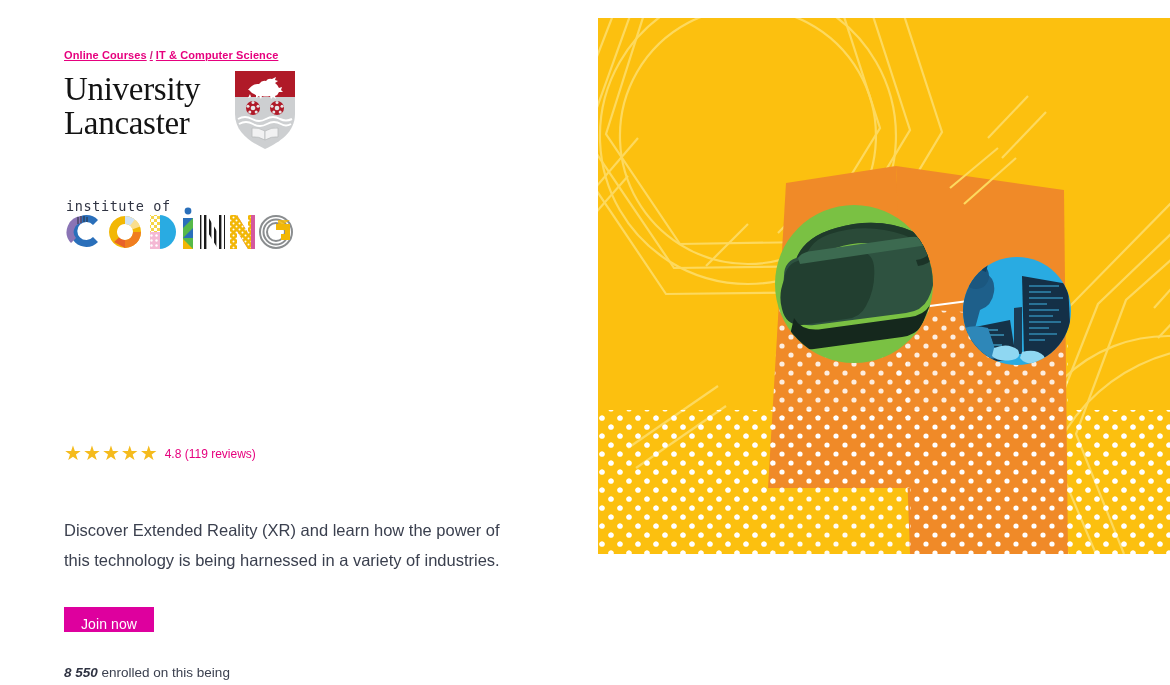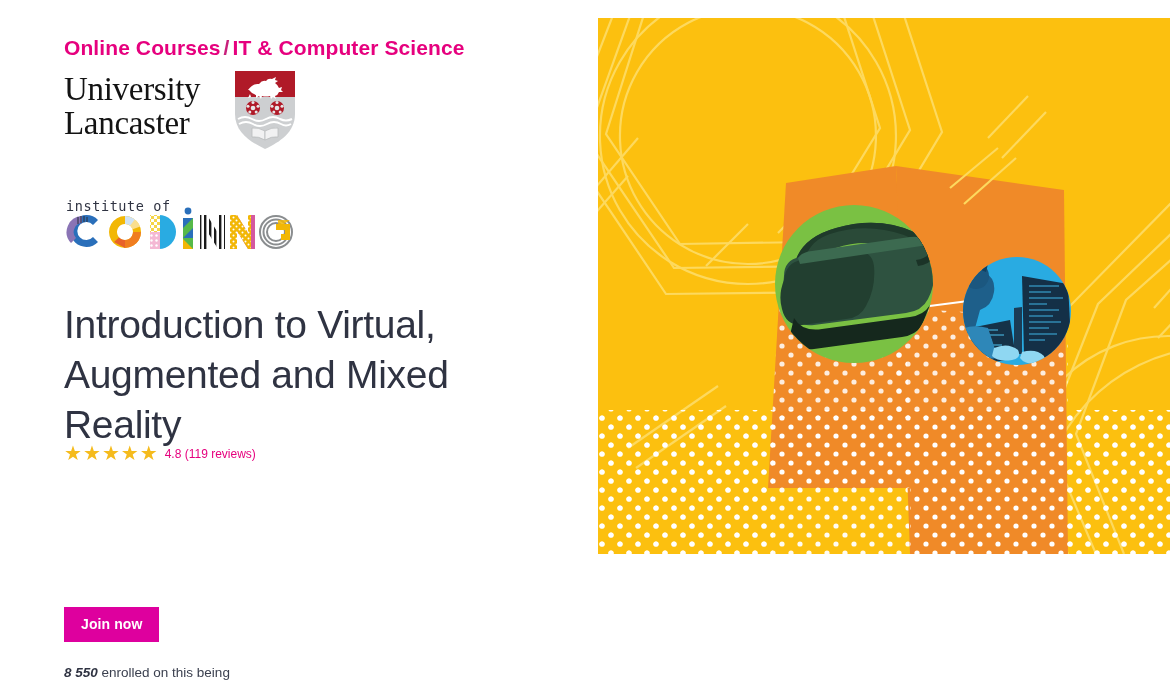--- a/index.html
+++ b/index.html
@@ -13,24 +13,25 @@
   }
   .page { position: relative; width: 1170px; height: 685px; background:#fff; }
 
   
   .left-col {
     position: absolute;
     left: 64px; top: 0;
     width: 500px; height: 685px;
   }
   .breadcrumb {
-    position: absolute; left: 0; top: 36px;
-    font-size: 21px; font-weight: 700;
+    position: absolute; left: 0; top: 49px;
+    font-size: 11px; font-weight: 700;
     color: #e6007e; letter-spacing: .1px;
     white-space: nowrap;
+    text-decoration: underline;
   }
   .breadcrumb a { color: #e6007e; text-decoration: none; }
   .breadcrumb .sep { color: #c81f7b; font-weight: 700; margin: 0 3px; }
 
   
   .lu-logo {
     position: absolute; left: 0; top: 72px;
     width: 240px; height: 78px;
   }
   .lu-words {
@@ -77,23 +78,23 @@
     color: #3b404f;
   }
 
   
   .join-btn {
     position: absolute; left: 0; top: 607px;
     background: #de009e;
     color: #ffffff;
     border: none;
     font-family: "Liberation Sans", sans-serif;
-    font-size: 14px; font-weight: 700;
+    font-size: 14px; font-weight: 400;
     padding: 0 17px;
-    height: 35px;
+    height: 25px;
     line-height: 35px;
     cursor: pointer;
     letter-spacing: .1px;
   }
 
   
   .enrolled {
     position: absolute; left: 0; top: 665px;
     font-size: 13.5px; color: #3b404f;
   }
@@ -246,33 +247,33 @@
             <circle cx="212" cy="34" r="16"></circle>
             <circle cx="212" cy="34" r="12.5"></circle>
             <circle cx="212" cy="34" r="9"></circle>
           </g>
           <path d="M212 26 h14 v16 h-9 v-6 h4 v-4 h-9 z" fill="#f2b705"></path>
           <path d="M214 22 l12 0 l-12 8 z" fill="#f2b705" opacity=".85"></path>
         </g>
       </svg>
     </div>
 
-    <h1 class="course-title">Introduction to Virtual, Augmented and Mixed Reality</h1>
 
     <div class="rating-row">
       <span class="stars">
         <span class="star">★</span>
         <span class="star">★</span>
         <span class="star">★</span>
         <span class="star">★</span>
         <span class="star">★</span>
       </span>
       <span class="rating-text">4.8 (119 reviews)</span>
     </div>
 
+    <p class="course-desc">Discover Extended Reality (XR) and learn how the power of this technology is being harnessed in a variety of industries.</p>
 
     <button class="join-btn">Join now</button>
 
     <div class="enrolled">
       <b>8 550</b><span> enrolled on this being</span>
     </div>
   </div>
 
   <div class="hero">
     <svg width="572" height="536" viewBox="0 0 572 536">

